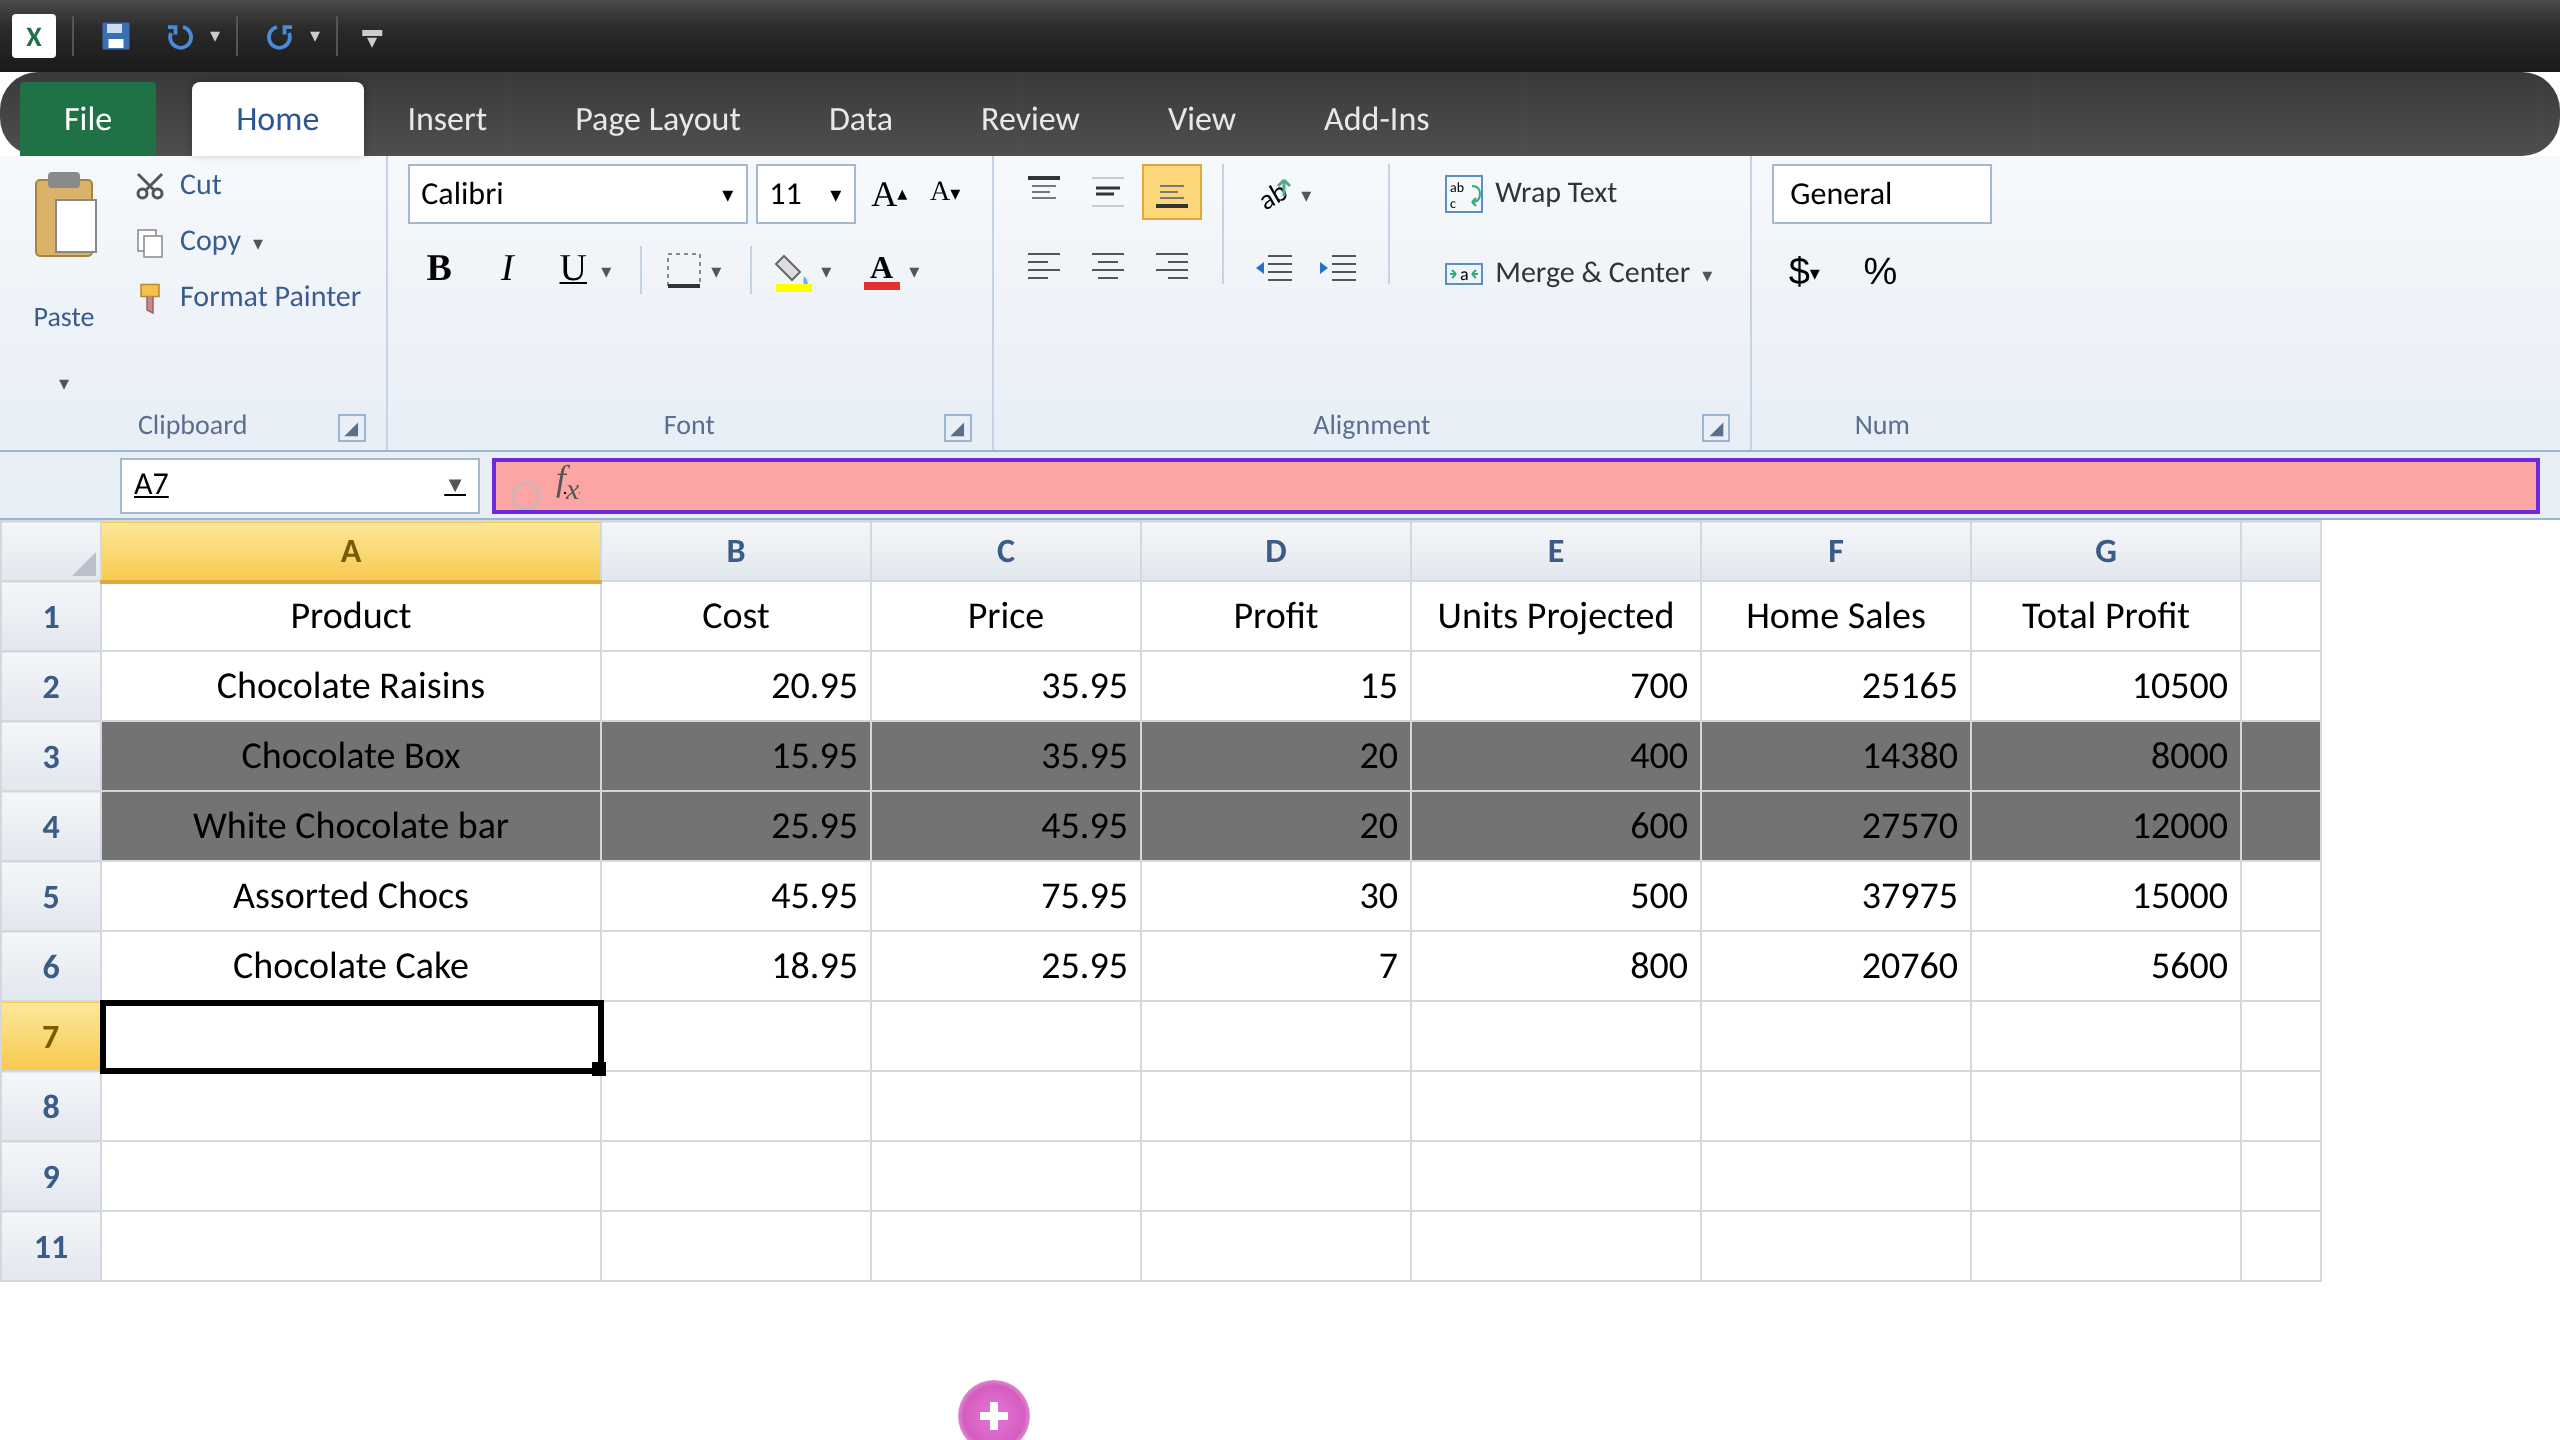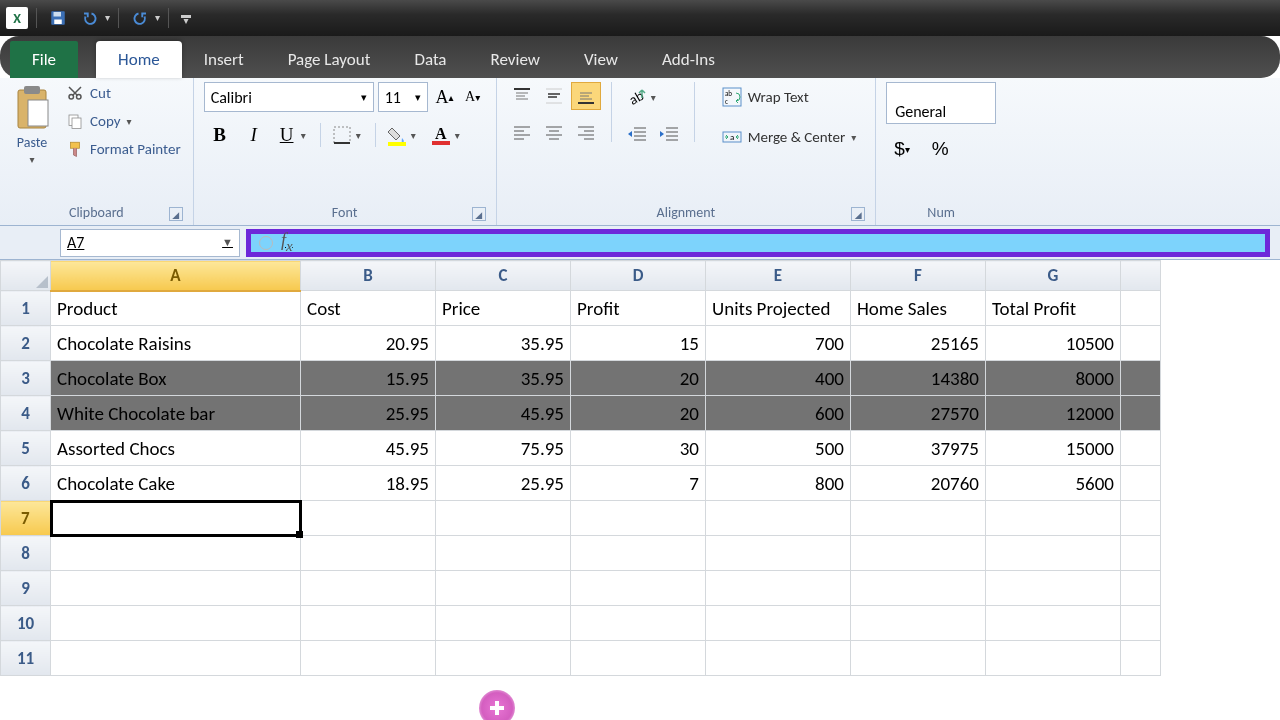--- a/index.html
+++ b/index.html
@@ -21,21 +21,21 @@
 .rtab.active { background: #fff; color: #2b5797; border-radius: 4px 4px 0 0; box-shadow: 0 -1px 4px rgba(0,0,0,0.3); }
 
 
 .ribbon { height: 148px; background: linear-gradient(#f6f9fc,#e8eef6); border-bottom: 1px solid #9db4d1; display: flex; }
 .group { border-right: 1px solid #c5d3e6; padding: 4px 10px 2px; display: flex; flex-direction: column; }
 .group-body { flex: 1; display: flex; align-items: flex-start; gap: 10px; }
 .group-label { text-align: center; color: #5a6f8f; font-size: 14px; padding: 2px 0; position: relative; }
 .launcher { position: absolute; right: 0; bottom: 2px; width: 14px; height: 14px; border: 1px solid #9db4d1; font-size: 9px; display:flex; align-items:center; justify-content:center; color:#5a6f8f; cursor:pointer; }
 
 
-.paste-btn { display:flex; flex-direction:column; align-items:center; gap:2px; cursor:pointer; padding:2px; }
+.paste-btn { display:flex; flex-direction:column; align-items:center; gap:18px; cursor:pointer; padding:2px; }
 .paste-btn svg { width:40px; height:48px; }
 .paste-label { color:#3b5c8f; font-size:14px; }
 .clip-right { display:flex; flex-direction:column; gap:6px; }
 .clip-item { display:flex; align-items:center; gap:6px; cursor:pointer; color:#3b5c8f; font-size:15px; padding:2px;}
 .clip-item svg { width:18px; height:18px; }
 
 
 .font-row { display:flex; gap:4px; align-items:center; margin-bottom:8px; }
 .font-name { width:170px; height:30px; border:1px solid #a6b8d0; background:#fff; padding:2px 6px; font-size:16px; display:flex; align-items:center; justify-content:space-between; cursor:pointer;}
 .font-size { width:50px; height:30px; border:1px solid #a6b8d0; background:#fff; padding:2px 6px; font-size:16px; display:flex; align-items:center; justify-content:space-between; cursor:pointer;}
@@ -50,43 +50,43 @@
 
 .align-col { display:flex; flex-direction:column; gap:8px;}
 .align-row { display:flex; gap:2px;}
 .align-btn { width:30px; height:28px; display:flex; align-items:center; justify-content:center; cursor:pointer; border:1px solid transparent;}
 .align-btn.active { background:#fbd77a; border:1px solid #e0a93e;}
 .wrap-merge { display:flex; flex-direction:column; gap:10px; margin-left:8px;}
 .wm-btn { display:flex; align-items:center; gap:6px; cursor:pointer; padding:4px 8px; border:1px solid transparent; font-size:15px; color:#333;}
 
 
 .num-col { display:flex; flex-direction:column; gap:10px;}
-.num-fmt { width:110px; height:42px; border:1px solid #a6b8d0; background:#fff; padding:2px 8px; display:flex; align-items:flex-end; font-size:16px; cursor:pointer;}
+.num-fmt { width:110px; height:30px; border:1px solid #a6b8d0; background:#fff; padding:2px 8px; display:flex; align-items:center; font-size:16px; cursor:pointer;}
 .num-row { display:flex; gap:6px;}
 
 
 .formula-bar { height: 34px; border-bottom:1px solid #9db4d1; display:flex; align-items:center; background:#e8eef6;text-decoration:underline;}
 .name-box { width:180px; height:28px; border:1px solid #a6b8d0; background:#fff; margin:0 6px 0 60px; display:flex; align-items:center; justify-content:space-between; padding:0 6px; font-size:16px;}
 .name-box .arrow{font-size:11px; color:#555;}
-.fx-area { display:flex; align-items:center; gap:8px; flex:1; border:5px solid #6d28d9; background:#7dd3fc; height:28px; margin-right:10px; padding:0 8px;}
+.fx-area { display:flex; align-items:flex-end; gap:8px; flex:1; border:2px solid #6d28d9; background:#fca5a5; height:28px; margin-right:10px; padding:0 8px;}
 .fx-circle{ width:14px;height:14px;border:1px solid #bbb; border-radius:50%;}
 .fx-label{ font-style:italic; font-family:"Times New Roman",serif; font-size:18px; color:#555;}
 
 
 .grid { position:relative; }
 table { border-collapse:collapse; table-layout:fixed;}
 th,td { border:1px solid #d4d8dc; }
 .corner { width:50px; height:30px; background:linear-gradient(#f4f6f9,#e2e7ee); position:relative;}
 .corner::after{content:""; position:absolute; right:2px; bottom:2px; border-style:solid; border-width:0 0 12px 12px; border-color:transparent transparent #b7c0cb transparent;}
 .colhead { height:30px; background:linear-gradient(#f4f6f9,#e2e7ee); text-align:center; font-size:17px; color:#3b5b88; cursor:pointer;}
 .colhead.sel { background:linear-gradient(#fde79a,#f7c94e); color:#7a5b00; border-bottom:2px solid #e0a93e;}
 .rowhead { width:50px; background:linear-gradient(#f4f6f9,#e2e7ee); text-align:center; font-size:17px; color:#3b5b88; cursor:pointer;}
 .rowhead.sel { background:linear-gradient(#fde79a,#f7c94e); color:#7a5b00; border-right:2px solid #e0a93e;}
 td.cell { height:35px; padding:2px 6px; font-size:19px; font-family:Calibri,sans-serif; background:#fff; cursor:cell;}
-td.cell.left{ text-align:left;margin-top:39px;}
+td.cell.left{ text-align:center;margin-top:39px;}
 td.cell.right{ text-align:right;}
 tr.hl td.cell { background:#737373;}
 .selected-cell { outline:3px solid #000; outline-offset:-2px; position:relative;}
 .selected-cell::after{content:""; position:absolute; right:-3px; bottom:-3px; width:7px; height:7px; background:#000;}
 
 .cursor-indicator { position:absolute; width:36px; height:36px; border-radius:50%; background:radial-gradient(circle,#e876d4 0%,#d45ec0 60%, rgba(212,94,192,0) 100%); display:flex; align-items:center; justify-content:center; left:479px; top:430px; pointer-events:none;}
 .cursor-indicator::before,.cursor-indicator::after{content:""; position:absolute; background:#fff;}
 .cursor-indicator::before{width:14px;height:4px;}
 .cursor-indicator::after{width:4px;height:14px;}
 
@@ -503,31 +503,20 @@
           <td class="cell "></td>
           <td class="cell "></td>
           <td class="cell "></td>
           <td class="cell "></td>
           <td class="cell "></td>
           <td class="cell "></td>
           <td class="cell "></td>
           <td class="cell"></td>
         </tr>
         <tr>
-          <th class="rowhead ">10</th>
-          <td class="cell "></td>
-          <td class="cell "></td>
-          <td class="cell "></td>
-          <td class="cell "></td>
-          <td class="cell "></td>
-          <td class="cell "></td>
-          <td class="cell "></td>
-          <td class="cell"></td>
-        </tr>
-        <tr>
           <th class="rowhead ">11</th>
           <td class="cell "></td>
           <td class="cell "></td>
           <td class="cell "></td>
           <td class="cell "></td>
           <td class="cell "></td>
           <td class="cell "></td>
           <td class="cell "></td>
           <td class="cell"></td>
         </tr>

